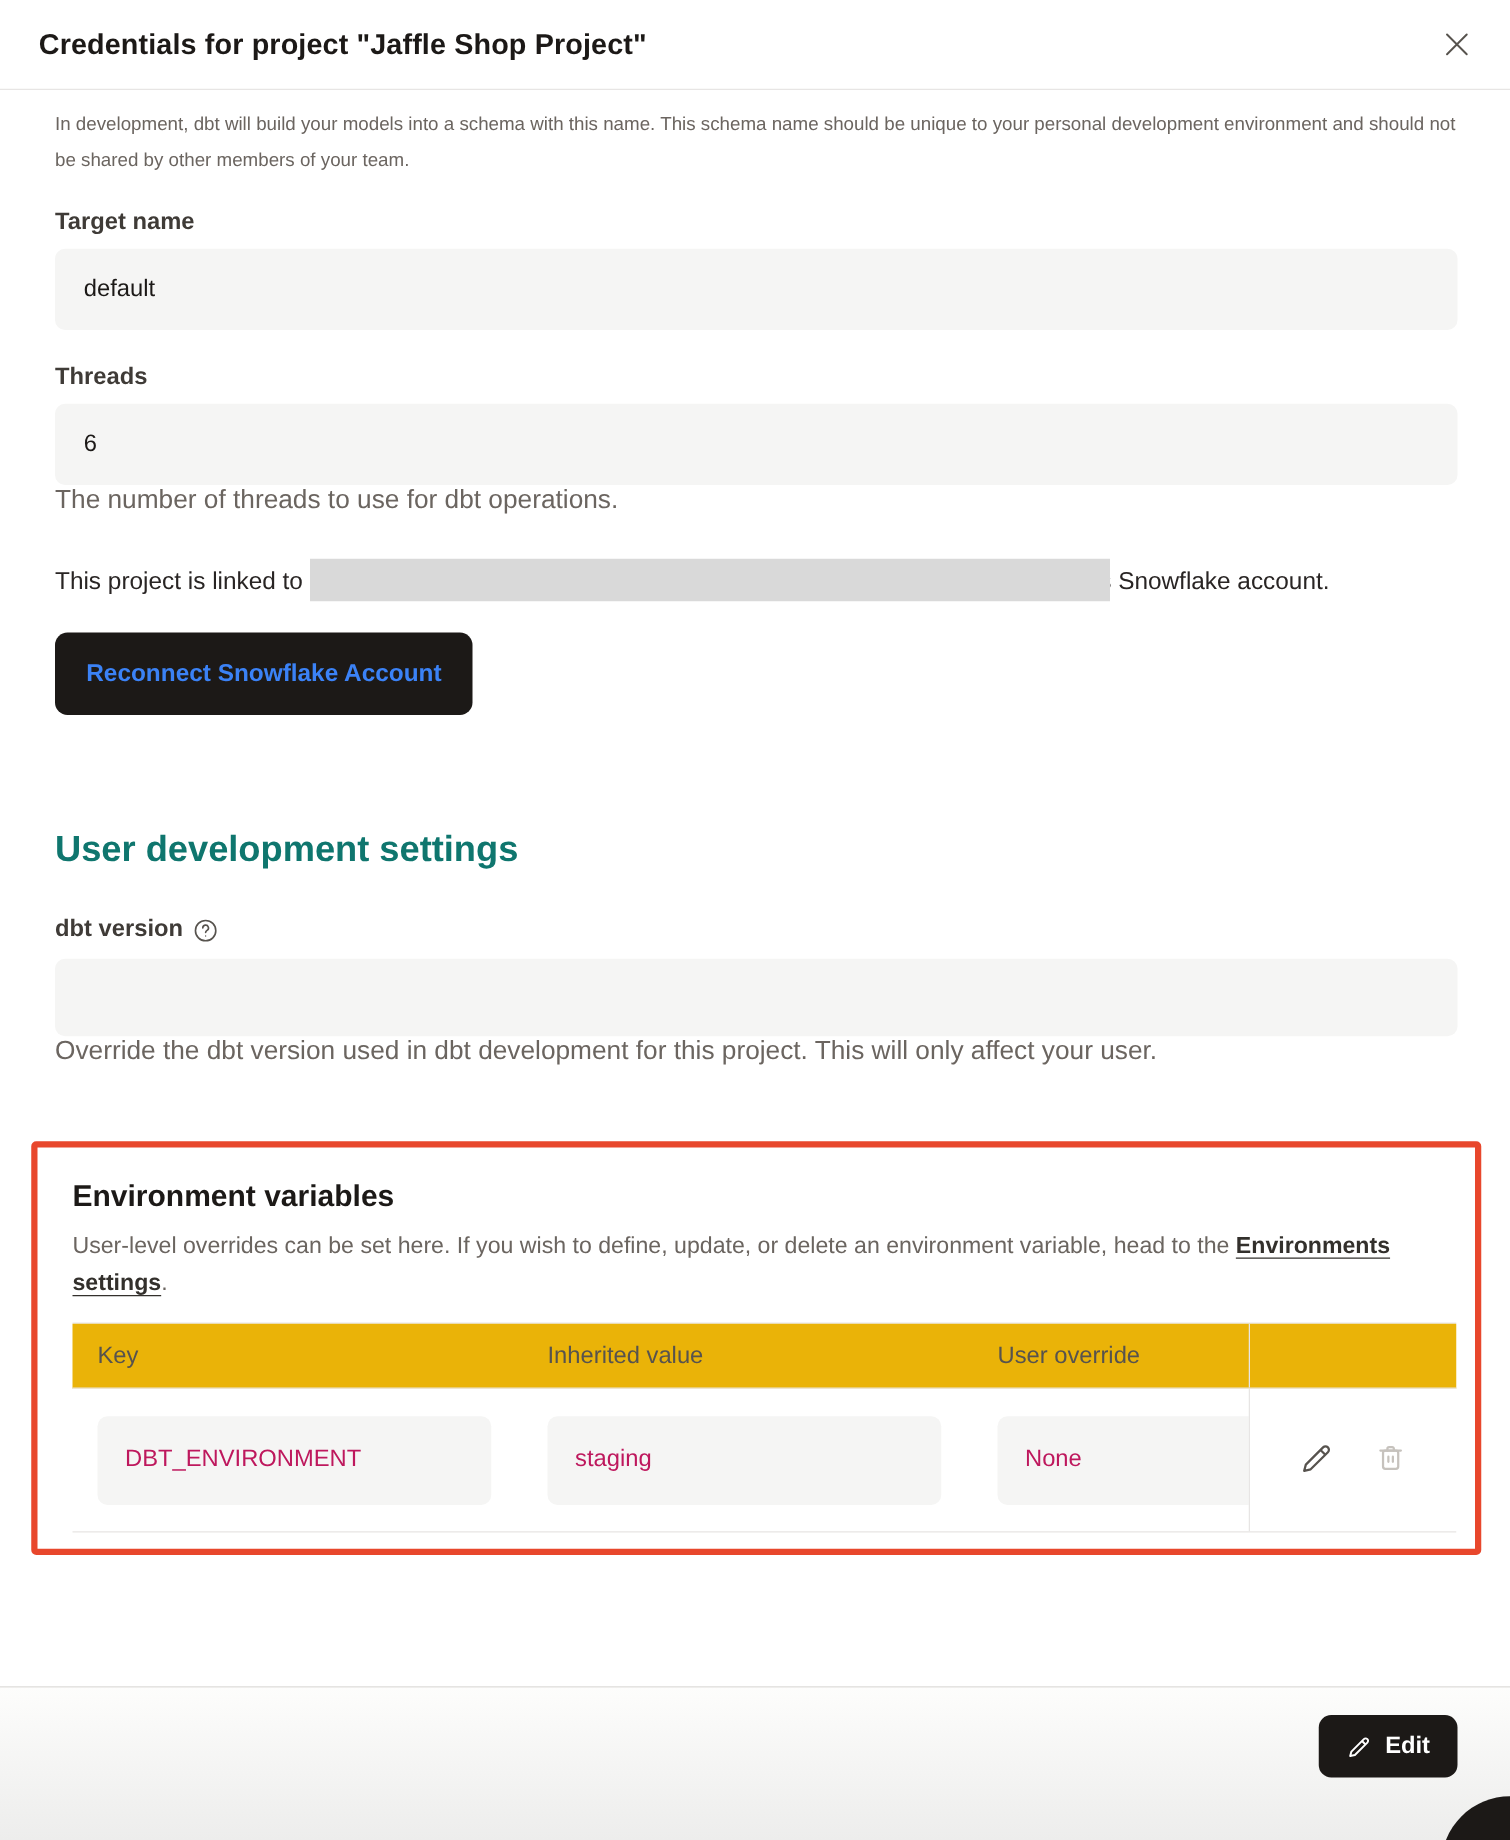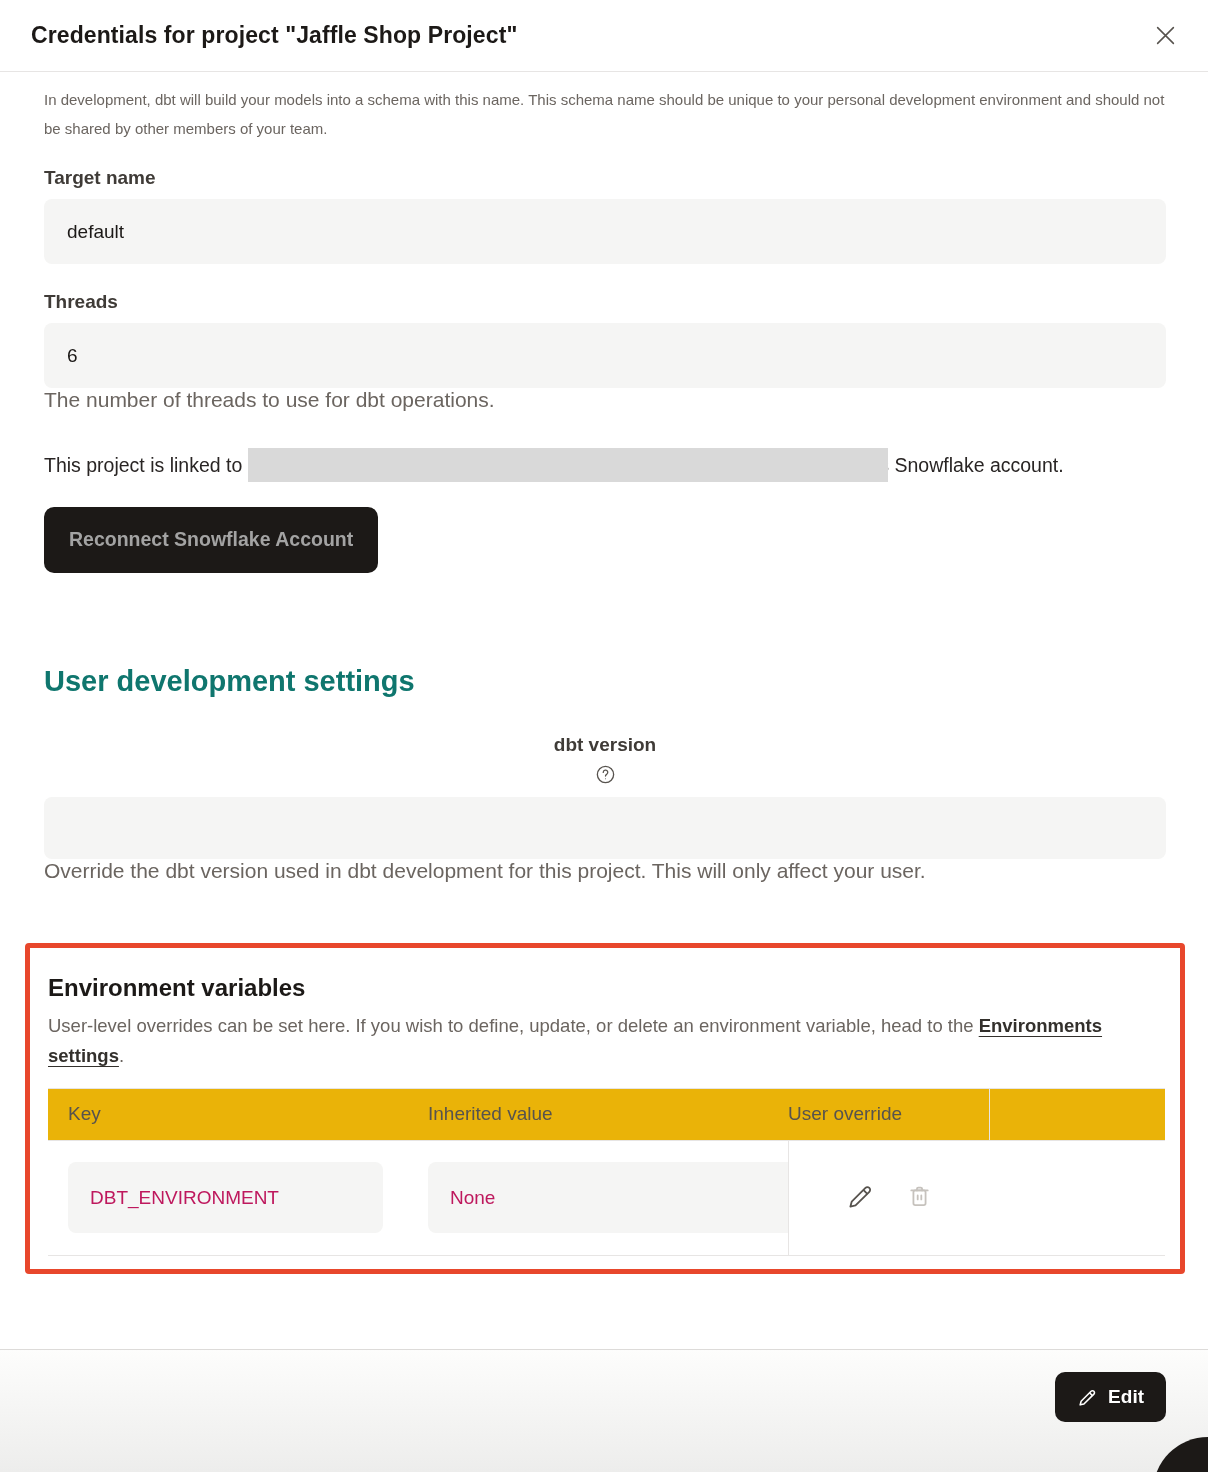--- a/index.html
+++ b/index.html
@@ -56,41 +56,41 @@
     width: 640px; height: 34px;
     background: #d9d9d9;
     vertical-align: middle;
     margin: 0 0 4px 6px;
     margin-right: -9px;
   }
   .btn-dark {
     margin-top: 21px;
     height: 66px;
     background: #1c1917;
-    color: #a3a3a3;
+    color: #3b82f6;
     border: none; border-radius: 10px;
     font-family: "Liberation Sans", sans-serif;
     font-size: 19.5px; font-weight: 700;
     padding: 0 25px;
     display: inline-flex; align-items: center; gap: 10px;
     cursor: pointer;
   }
   .section-heading {
     margin-top: 92px;
     font-size: 29px; font-weight: 700; color: #0f766e;
   }
   .uds-desc { margin-top: 13px; line-height: 30px; }
-  .label-row { margin-top: 36px; display: flex; align-items: center; gap: 8px; flex-direction: column; }
+  .label-row { margin-top: 36px; display: flex; align-items: center; gap: 8px; }
   .dbt-version-input { margin-top: 12px; height: 62px; }
   
   .highlight-box {
     margin: 60px -19px 0 -19px;
     border: 5px solid #e8472c;
     border-radius: 4px;
-    padding: 26px 15px 13px 18px;
+    padding: 26px 15px 13px 28px;
   }
   .env-heading { font-size: 24px; font-weight: 600; color: #1c1917; }
   .env-desc { margin-top: 9px; font-size: 18.5px; line-height: 30px; color: #6b6560; }
   .env-link { color: #33302c; font-weight: 700; text-decoration: underline; text-underline-offset: 4px; cursor: pointer; }
   
   .env-table { margin-top: 17px; border-top: 1px solid #e7e5e4; }
   .tbl-row {
     display: grid;
     grid-template-columns: 380px 360px 201px 1fr;
   }
@@ -212,20 +212,23 @@
     <div class="env-table">
       <div class="tbl-row tbl-head">
         <div class="th-cell first">Key</div>
         <div class="th-cell">Inherited value</div>
         <div class="th-cell">User override</div>
         <div class="th-cell actions-head"></div>
       </div>
       <div class="tbl-row tbl-data">
         <div class="td-cell first">
           <div class="pill">DBT_ENVIRONMENT</div>
+        </div>
+        <div class="td-cell">
+          <div class="pill">staging</div>
         </div>
         <div class="td-cell">
           <div class="pill clipped">None</div>
         </div>
         <div class="td-cell actions-cell">
           <button class="icon-btn">
             <span>
               <svg width="29" height="29" viewBox="0 0 24 24" fill="none" stroke="#57534e" stroke-width="1.5" stroke-linejoin="round">
                   <path d="M3.6 20.4l1.1-4.1L16.1 4.9a2.25 2.25 0 0 1 3.2 3.2L7.9 19.4l-4.3 1z"></path>
                   <path d="M14.4 6.6l3.2 3.2"></path>

